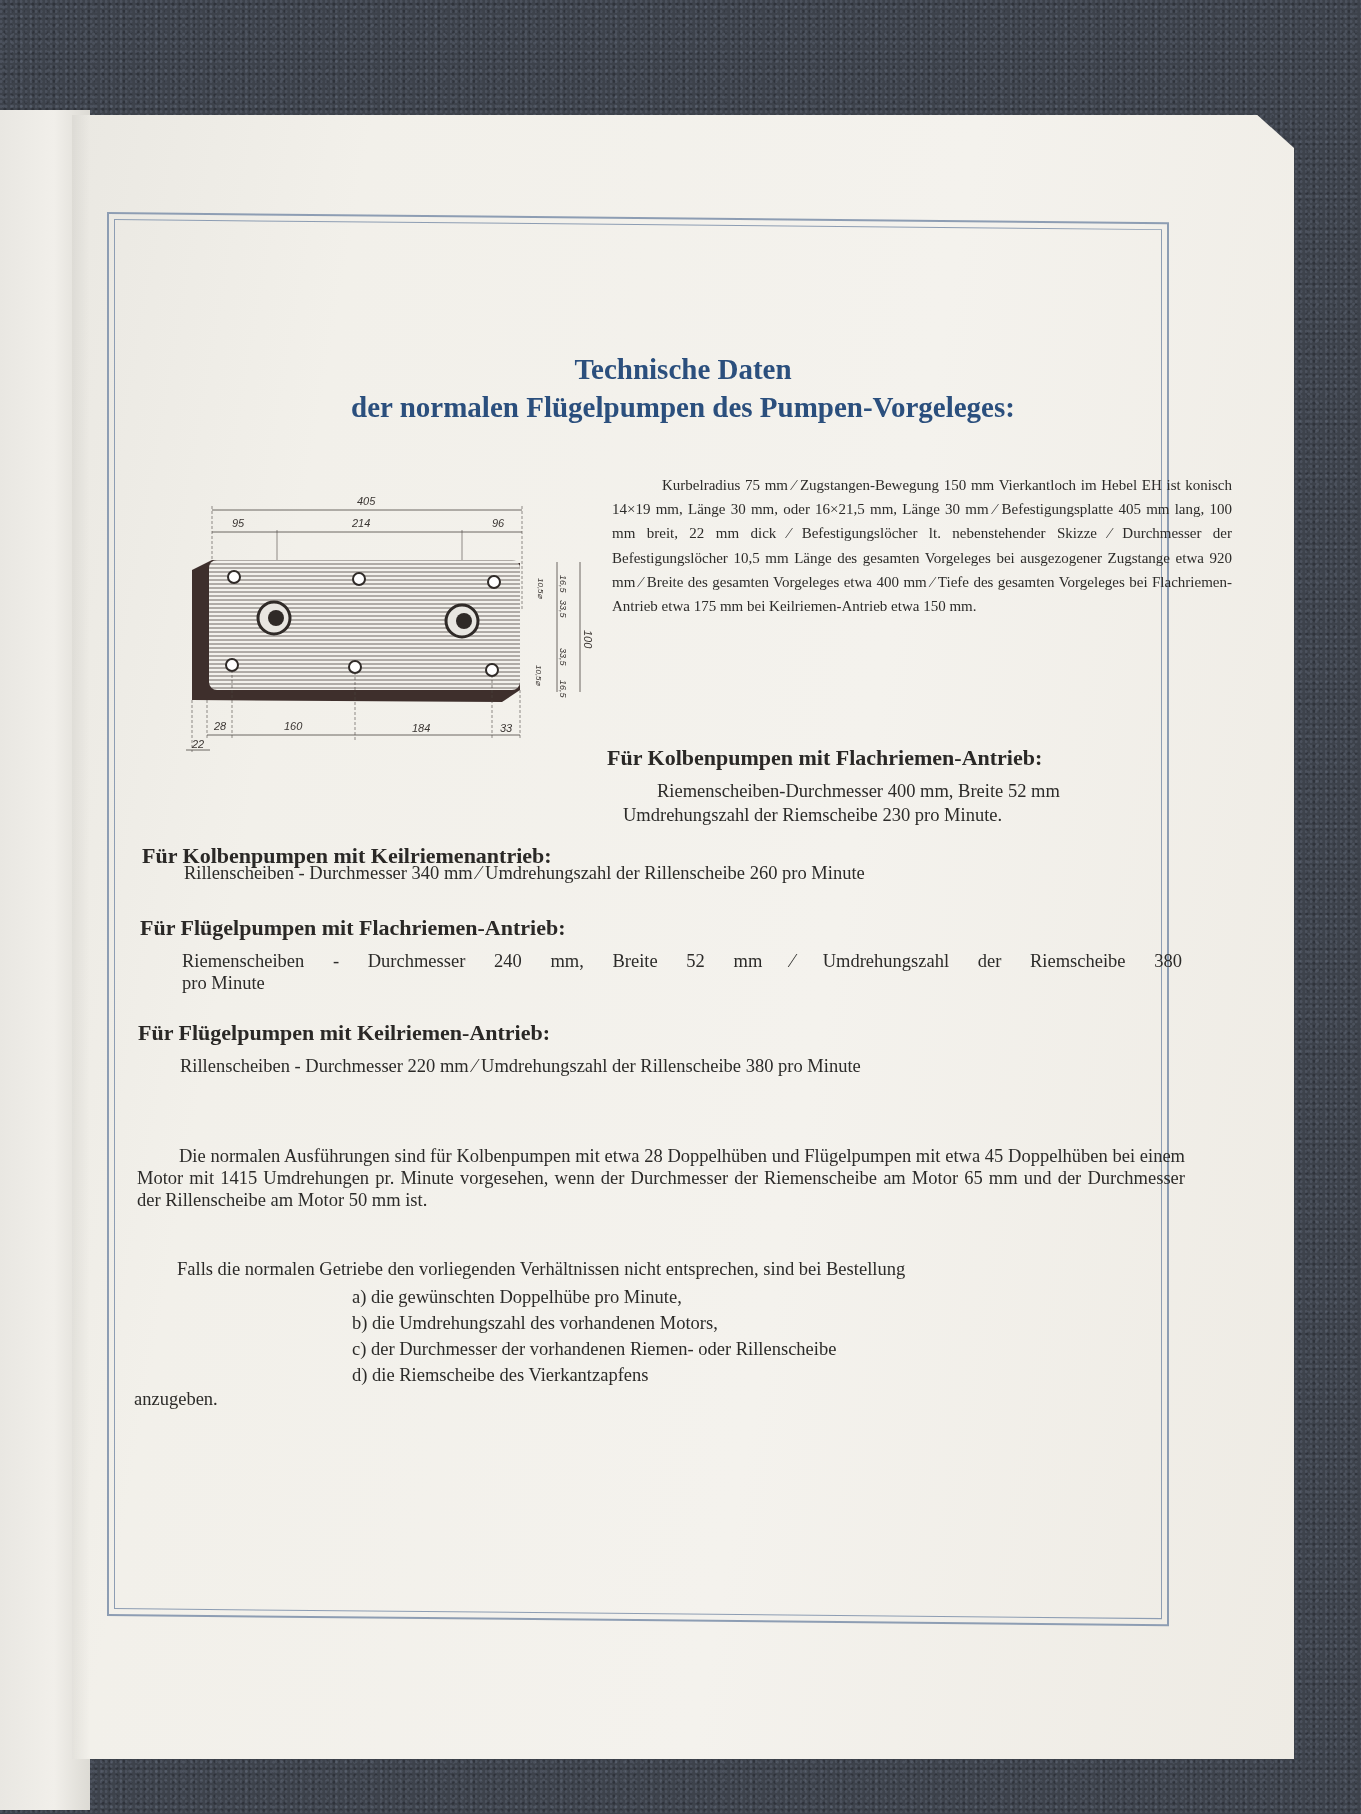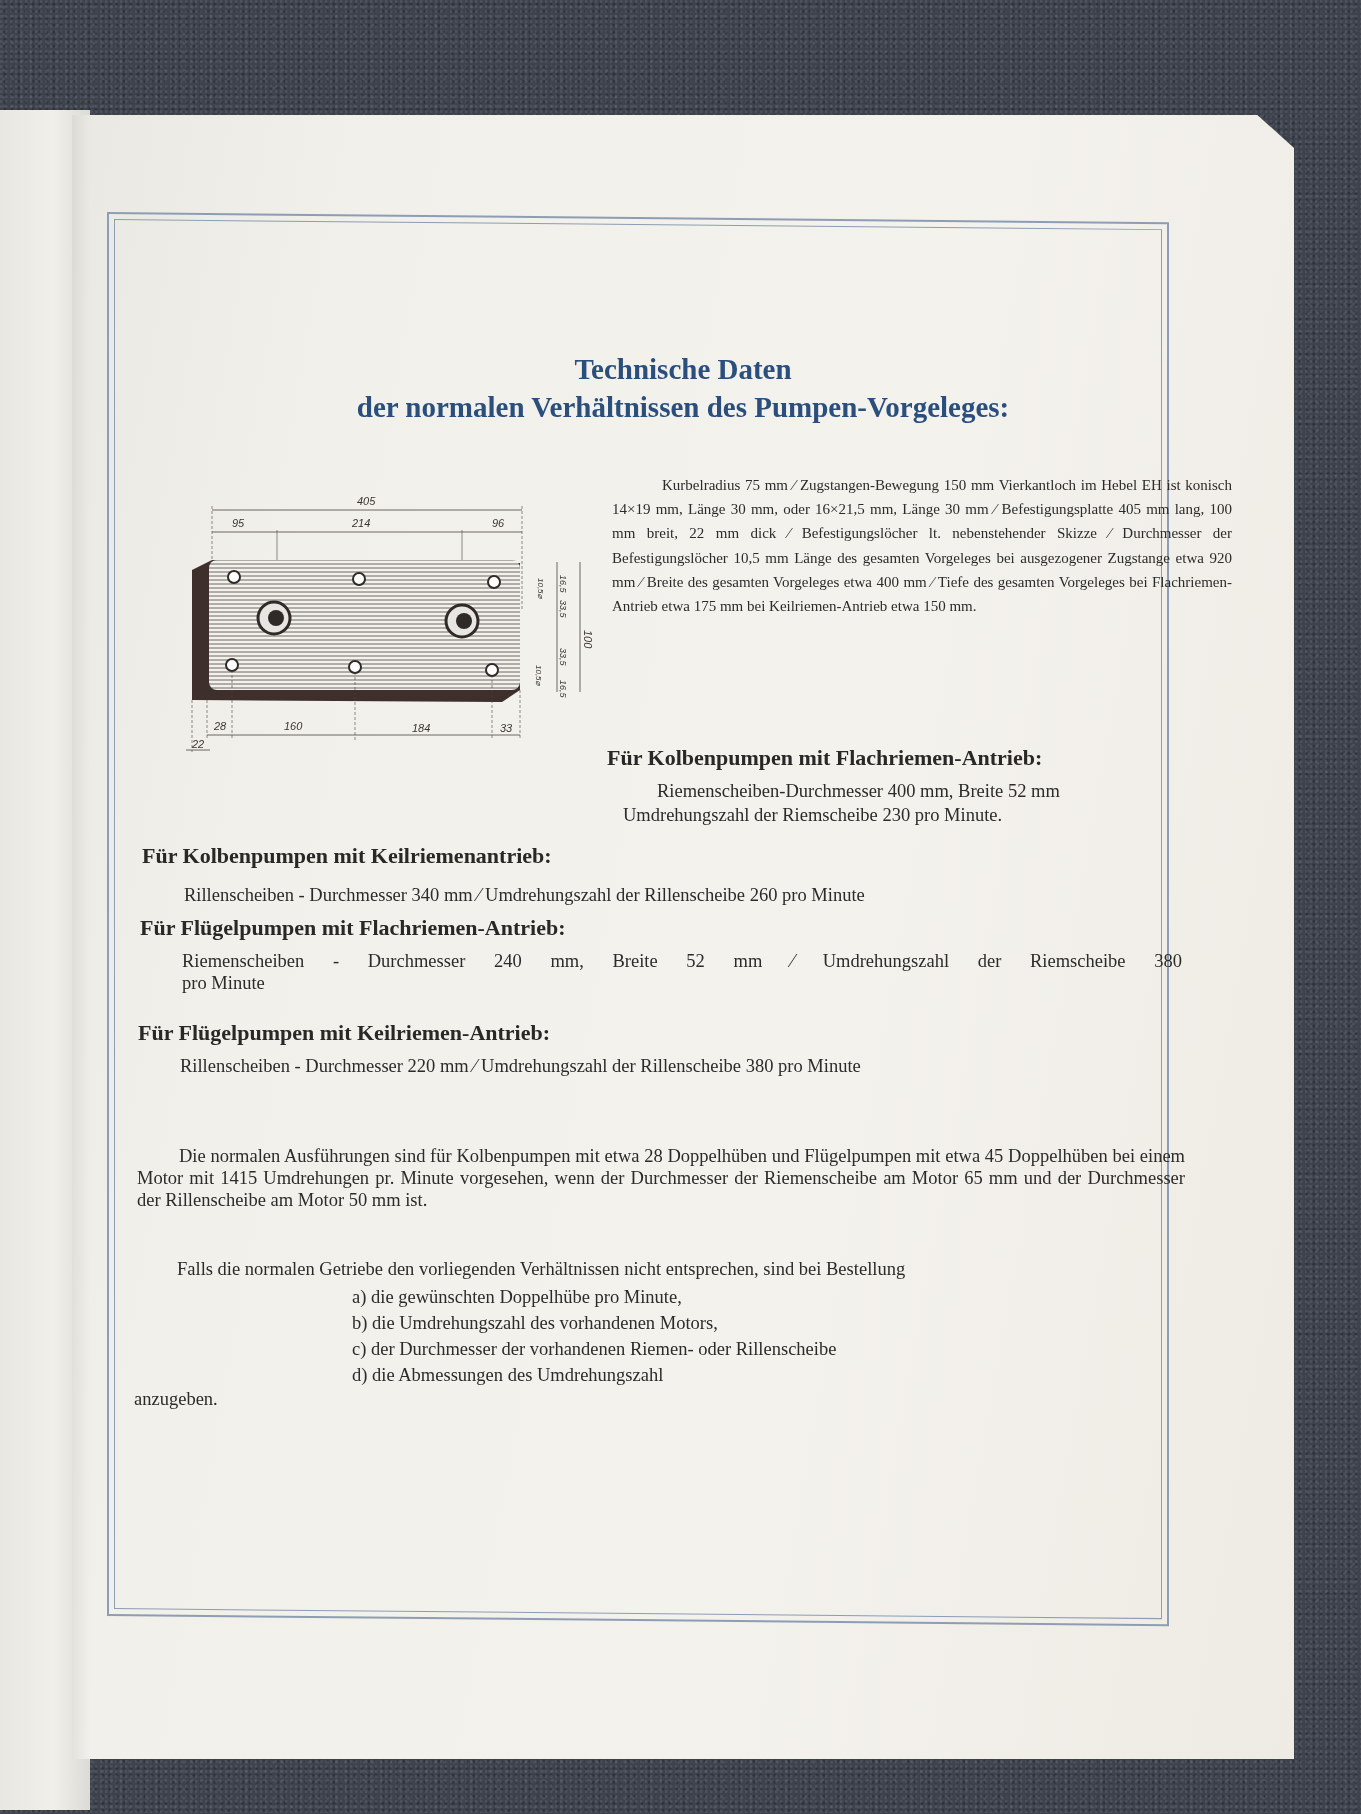--- a/index.html
+++ b/index.html
@@ -66,21 +66,21 @@
 
 <div class="left-page"></div>
 
 <div class="page">
   <div class="page-crease"></div>
   <div class="frame-outer">
     <div class="frame-inner"></div>
   </div>
 
   <div class="title l1">Technische Daten</div>
-  <div class="title l2">der normalen Verhältnissen des Pumpen-Vorgeleges:</div>
+  <div class="title l2">der normalen Flügelpumpen des Pumpen-Vorgeleges:</div>
 
   <div class="drawing">
     <svg width="440" height="280" viewBox="0 0 440 280" xmlns="http://www.w3.org/2000/svg" font-family="Liberation Sans, sans-serif" font-style="italic" font-size="11" fill="#3a3532">
       <defs>
         <pattern id="ribs" width="6" height="4" patternUnits="userSpaceOnUse">
           <rect width="6" height="4" fill="#f3f1ec"></rect>
           <line x1="0" y1="2" x2="6" y2="2" stroke="#6d6661" stroke-width="1"></line>
         </pattern>
       </defs>
 
@@ -137,30 +137,30 @@
     </svg>
   </div>
 
   <div class="spec-para">Kurbelradius 75 mm ⁄ Zugstangen-Bewegung 150 mm Vierkantloch im Hebel EH ist konisch 14×19 mm, Länge 30 mm, oder 16×21,5 mm, Länge 30 mm ⁄ Befestigungs­platte 405 mm lang, 100 mm breit, 22 mm dick ⁄ Be­festigungslöcher lt. nebenstehender Skizze ⁄ Durchmesser der Befestigungslöcher 10,5 mm Länge des gesamten Vor­geleges bei ausgezogener Zugstange etwa 920 mm ⁄ Breite des gesamten Vorgeleges etwa 400 mm ⁄ Tiefe des ge­samten Vorgeleges bei Flachriemen-Antrieb etwa 175 mm bei Keilriemen-Antrieb etwa 150 mm.</div>
 
   <div class="h" style="left:535px; top:630px;">Für Kolbenpumpen mit Flachriemen-Antrieb:</div>
   <div class="b" style="left:585px; top:664px;">Riemenscheiben-Durchmesser 400 mm, Breite 52 mm</div>
   <div class="b" style="left:535px; top:688px;margin-left:16px;">Umdrehungszahl der Riemscheibe 230 pro Minute.</div>
 
   <div class="h" style="left:70px; top:728px;">Für Kolbenpumpen mit Keilriemenantrieb:</div>
-  <div class="b" style="left:112px; top:768px;">Rillenscheiben - Durchmesser 340 mm  ⁄  Umdrehungszahl der Rillenscheibe 260 pro Minute</div>
+  <div class="b" style="left:112px; top:746px;">Rillenscheiben - Durchmesser 340 mm  ⁄  Umdrehungszahl der Rillenscheibe 260 pro Minute</div>
 
   <div class="h" style="left:68px; top:800px;">Für Flügelpumpen mit Flachriemen-Antrieb:</div>
   <div class="b just" style="left:110px; top:834px; width:1000px; text-align-last:justify;">Riemenscheiben - Durchmesser 240 mm, Breite 52 mm ⁄ Umdrehungszahl der Riemscheibe 380</div>
   <div class="b" style="left:110px; top:856px;">pro Minute</div>
 
   <div class="h" style="left:66px; top:905px;">Für Flügelpumpen mit Keilriemen-Antrieb:</div>
   <div class="b" style="left:108px; top:939px;">Rillenscheiben - Durchmesser 220 mm ⁄ Umdrehungszahl der Rillenscheibe 380 pro Minute</div>
 
   <div class="b just" style="left:65px; top:1030px; width:1048px; text-indent:42px; line-height:22px;">Die normalen Ausführungen sind für Kolbenpumpen mit etwa 28 Doppelhüben und Flügelpumpen mit etwa 45 Doppelhüben bei einem Motor mit 1415 Umdrehungen pr. Minute vorgesehen, wenn der Durchmesser der Riemenscheibe am Motor 65 mm und der Durchmesser der Rillenscheibe am Motor 50 mm ist.</div>
 
   <div class="b" style="left:105px; top:1142px;">Falls die normalen Getriebe den vorliegenden Verhältnissen nicht entsprechen, sind bei Bestellung</div>
   <div class="list-item" style="left:280px; top:1172px;">a) die gewünschten Doppelhübe pro Minute,</div>
   <div class="list-item" style="left:280px; top:1198px;">b) die Umdrehungszahl des vorhandenen Motors,</div>
   <div class="list-item" style="left:280px; top:1224px;">c) der Durchmesser der vorhandenen Riemen- oder Rillenscheibe</div>
-  <div class="list-item" style="left:280px; top:1250px;">d) die Abmessungen des Umdrehungszahl</div>
+  <div class="list-item" style="left:280px; top:1250px;">d) die Riemscheibe des Vierkantzapfens</div>
   <div class="b" style="left:62px; top:1272px;">anzugeben.</div>
 </div>
 
 </body></html>

